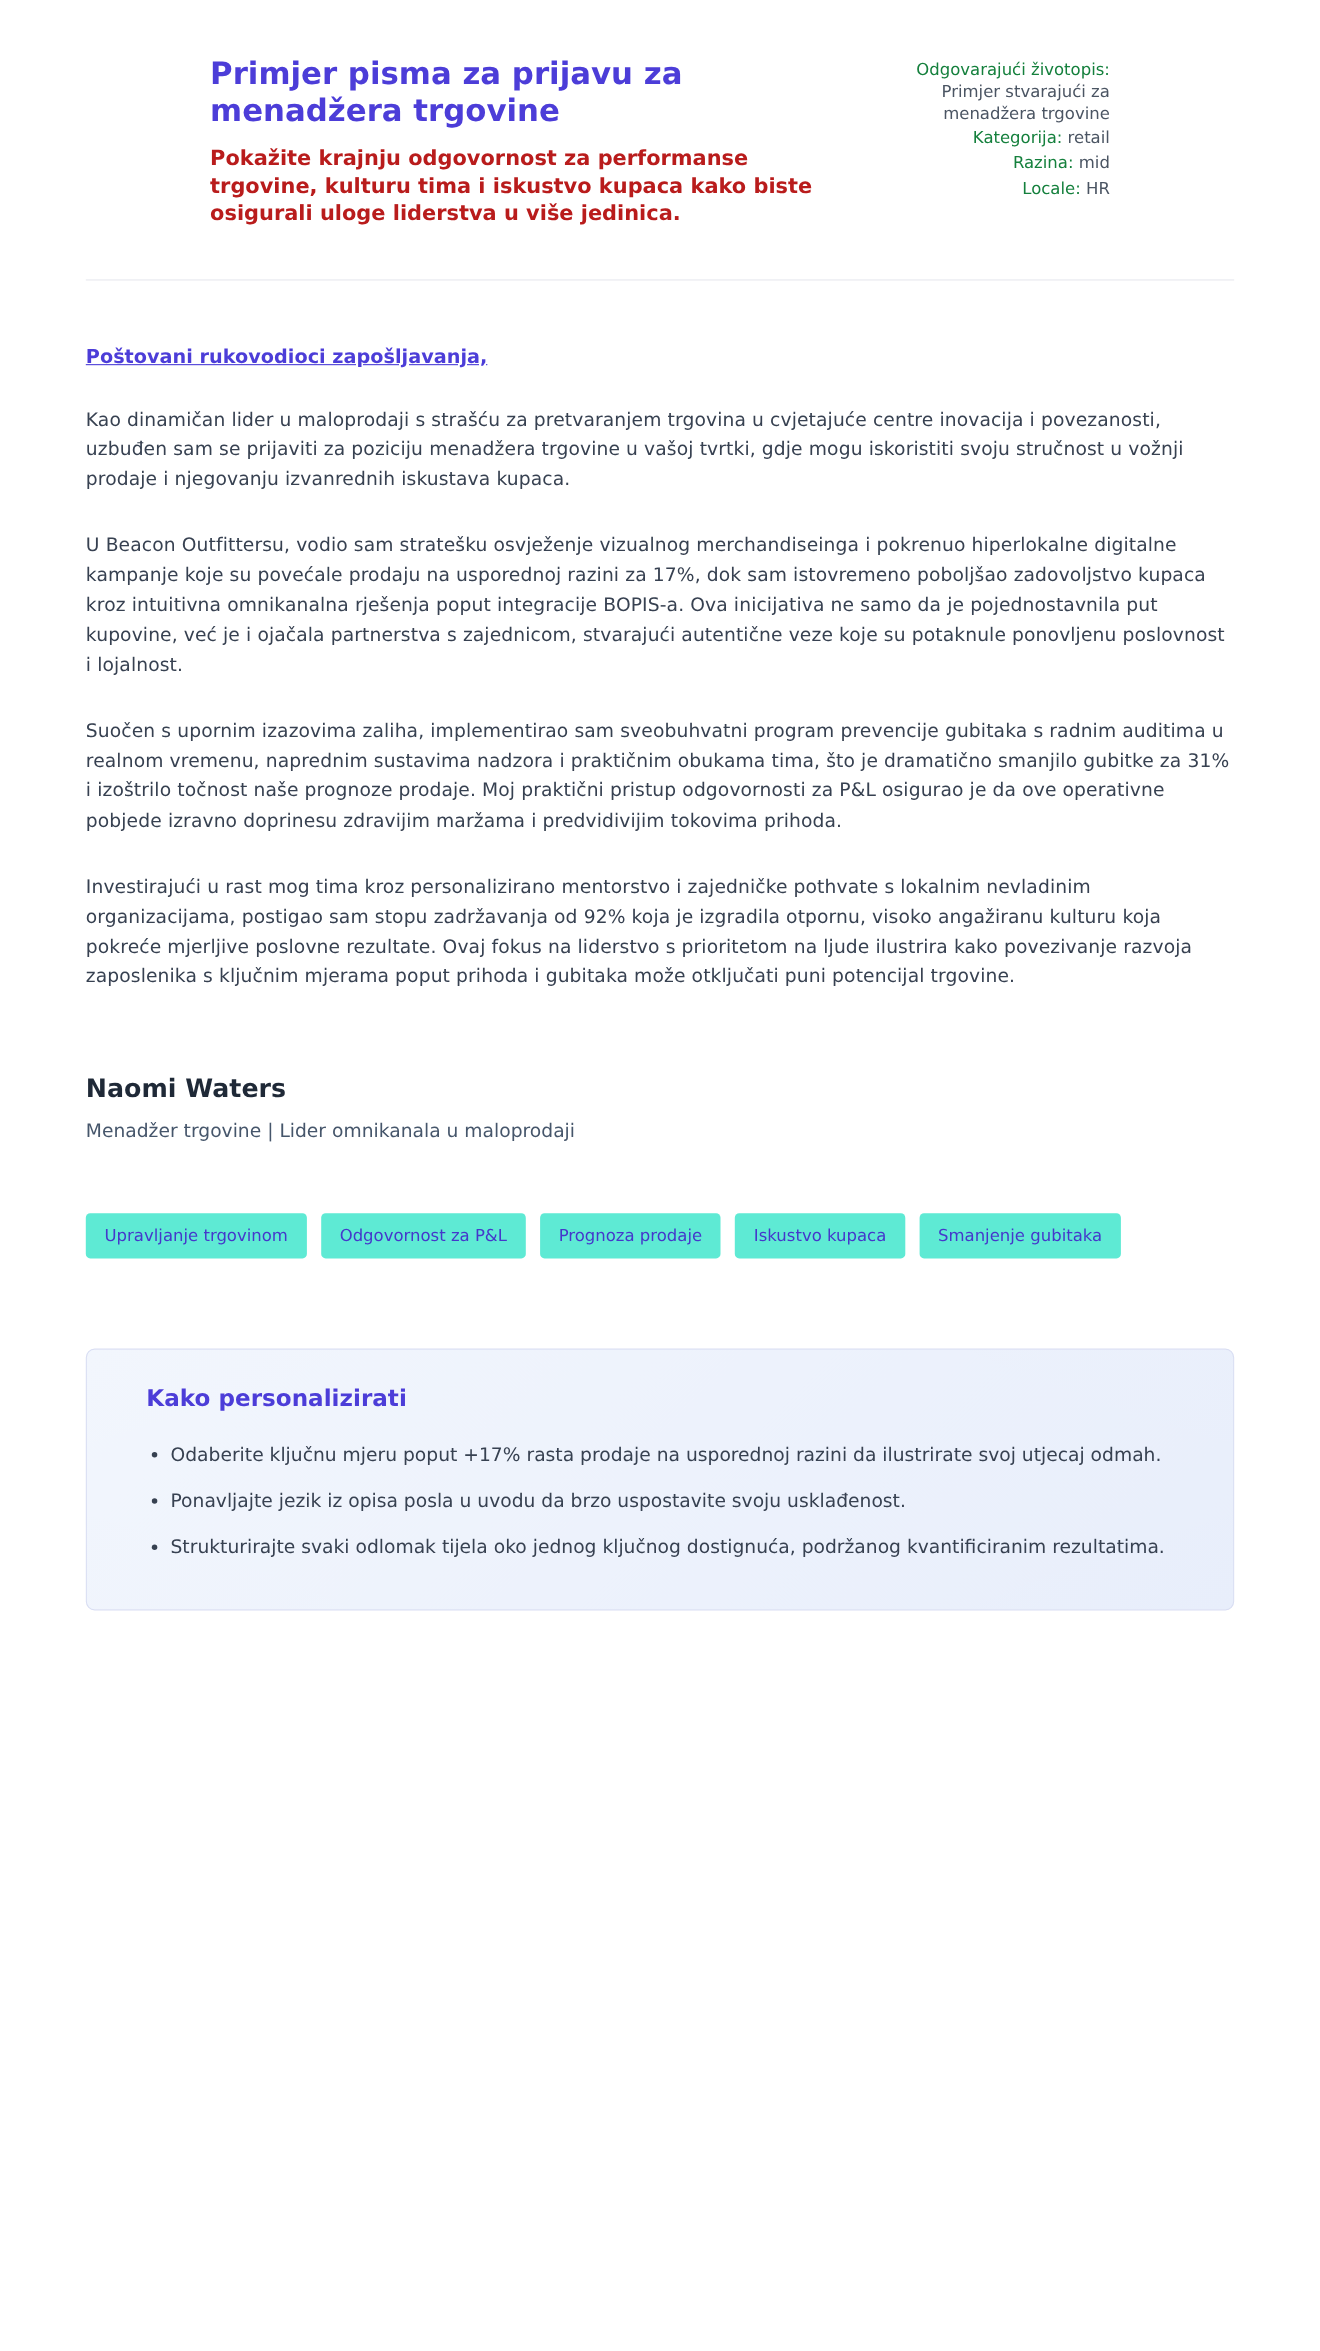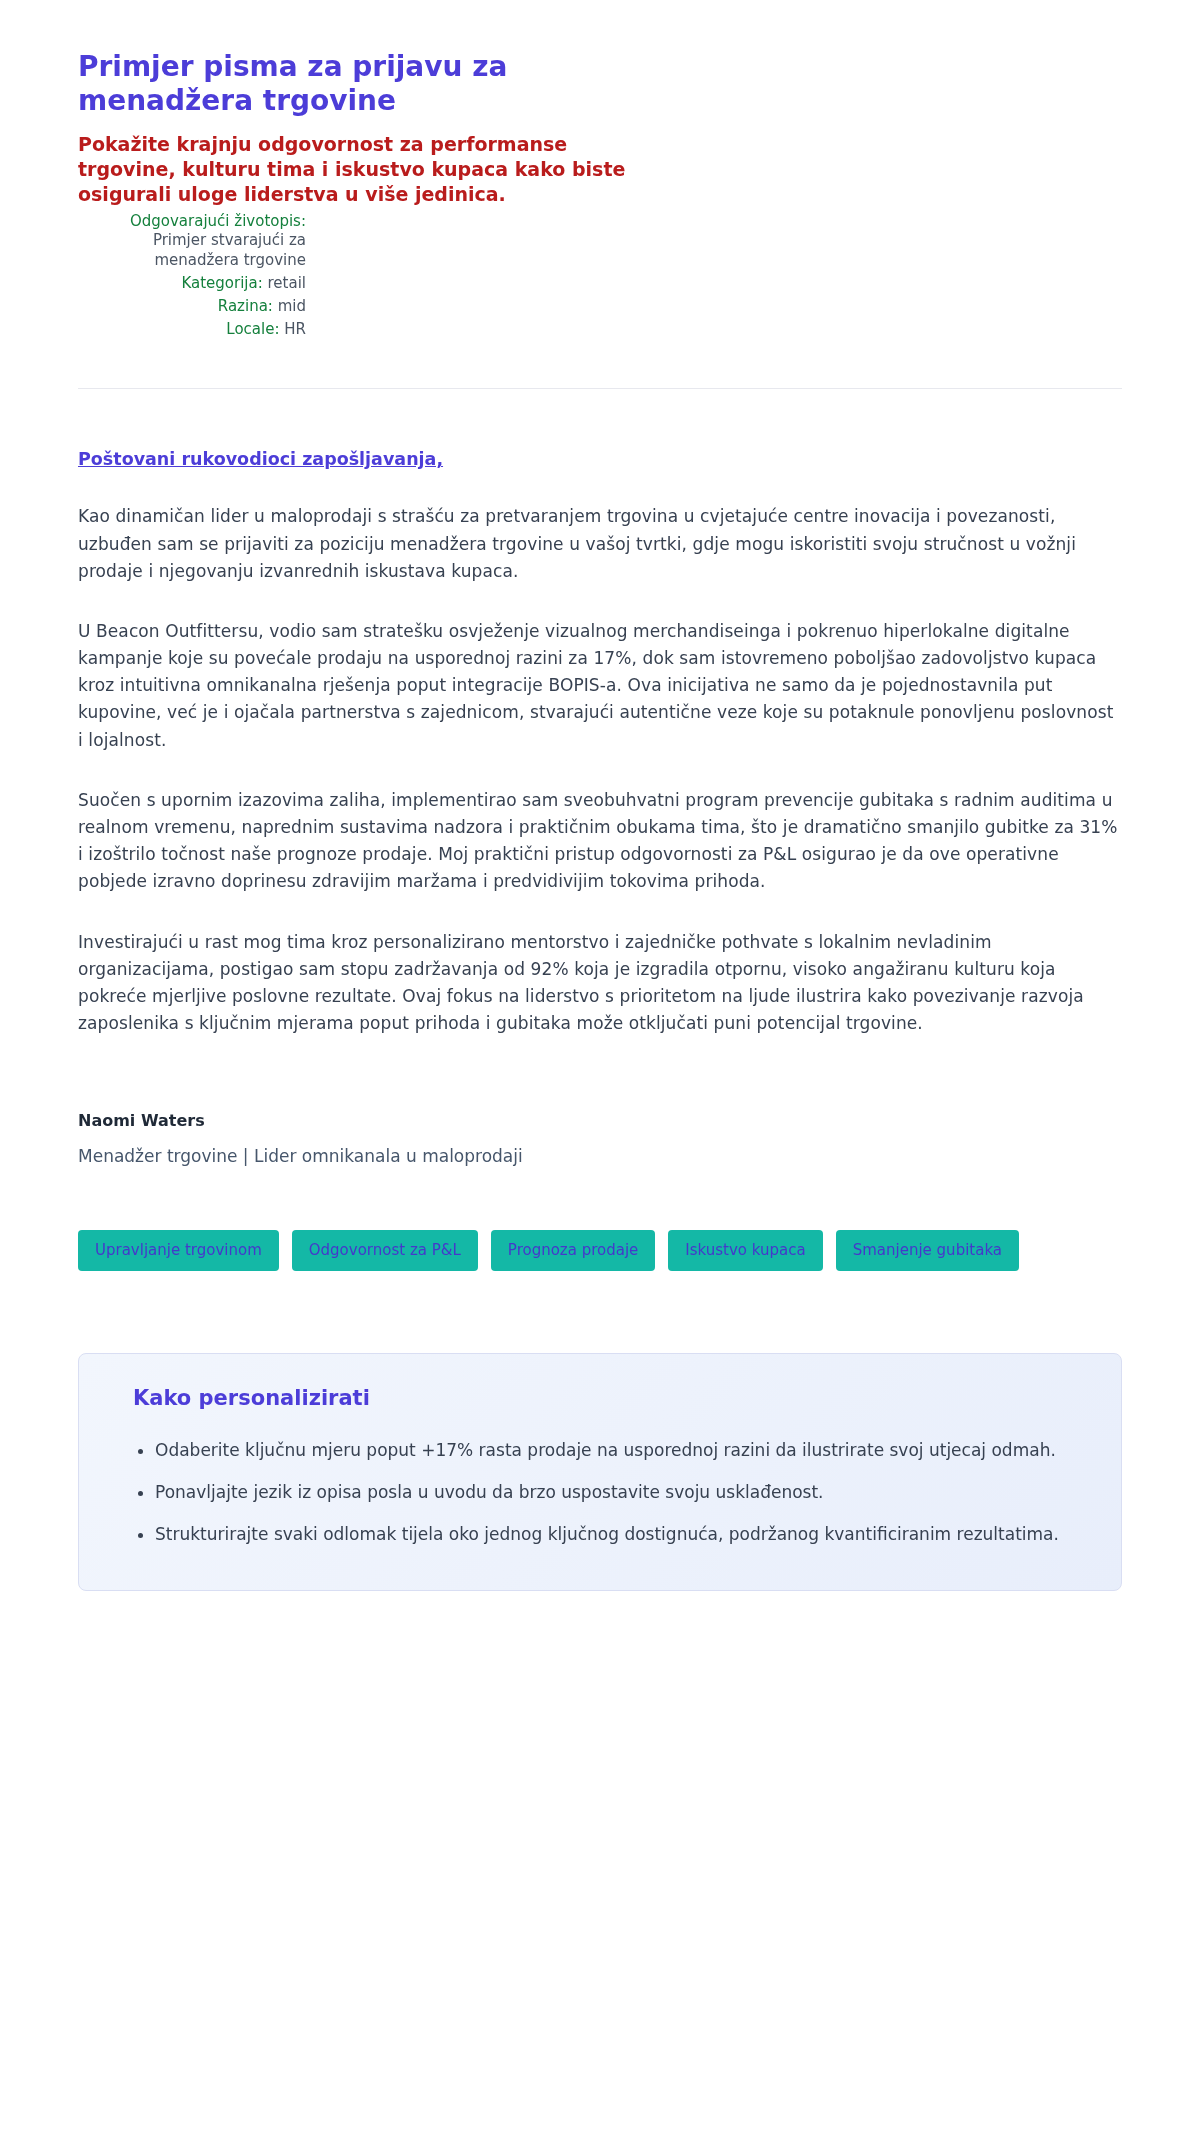--- a/index.html
+++ b/index.html
@@ -15,21 +15,20 @@
     width: 1044px;
     margin: 0 auto;
     padding: 50px 0 70px;
   }
 
   
   .header {
     display: flex;
     justify-content: center;
     align-items: flex-start;
-    flex-direction: column;
   }
   .header-left { max-width: 590px; }
   .title {
     margin: 0 0 14px;
     font-size: 28px;
     line-height: 1.22;
     font-weight: bold;
     color: #4c3dd8;
   }
   .subtitle {
@@ -68,39 +67,39 @@
   .paragraph {
     margin: 0 0 33px;
     font-size: 17px;
     line-height: 1.6;
     color: #374151;
     letter-spacing: 0.1px;
   }
 
   .signature-name {
     margin-top: 74px;
-    font-size: 16px;
+    font-size: 23px;
     font-weight: bold;
     color: #1f2937;
   }
   .signature-role {
     margin-top: 16px;
     font-size: 17px;
     color: #46566b;
   }
 
   
   .tags {
     margin-top: 64px;
     display: flex;
     flex-wrap: wrap;
     gap: 13px;
   }
   .tag {
-    background: #14b8a6;
+    background: #5eead4;
     color: #4538cb;
     font-size: 15px;
     line-height: 1;
     padding: 13px 17px;
     border-radius: 4px;
     white-space: nowrap;
   }
 
   
   .tips {

